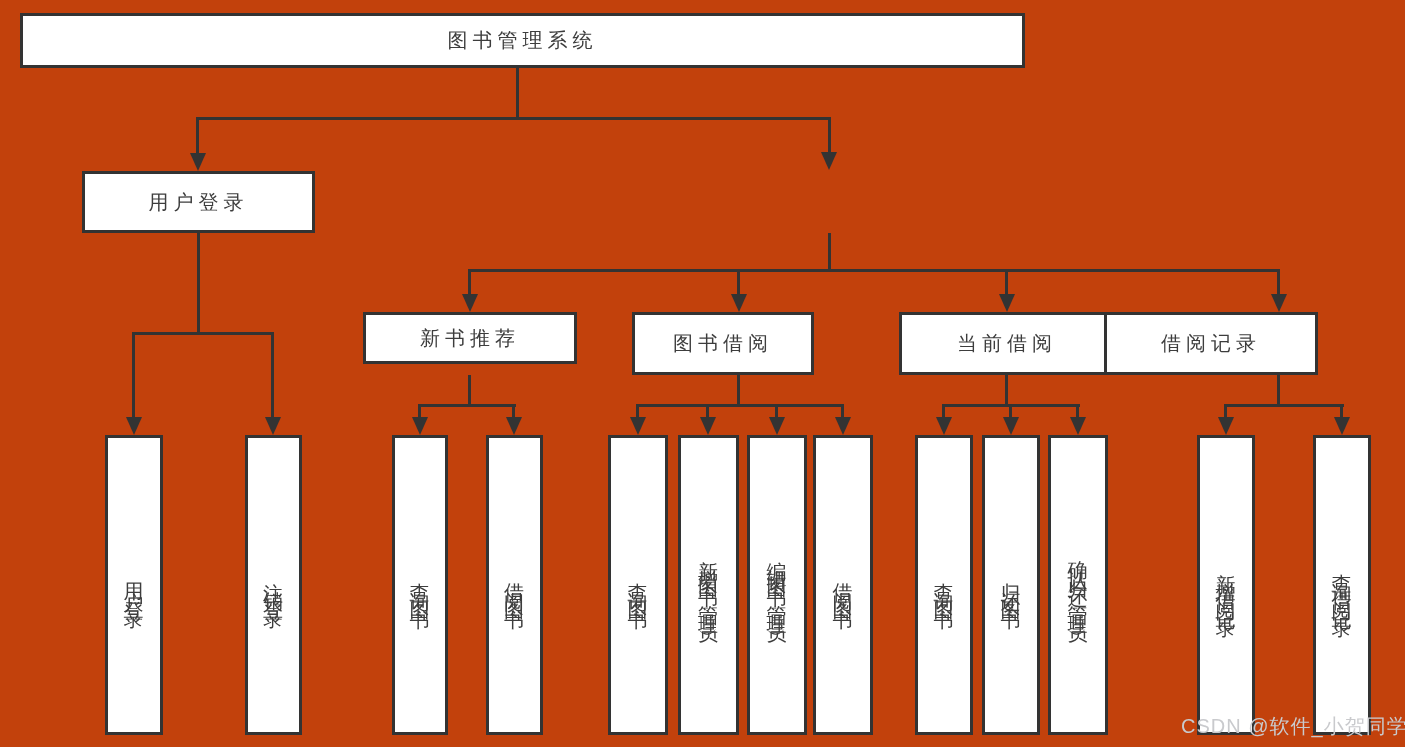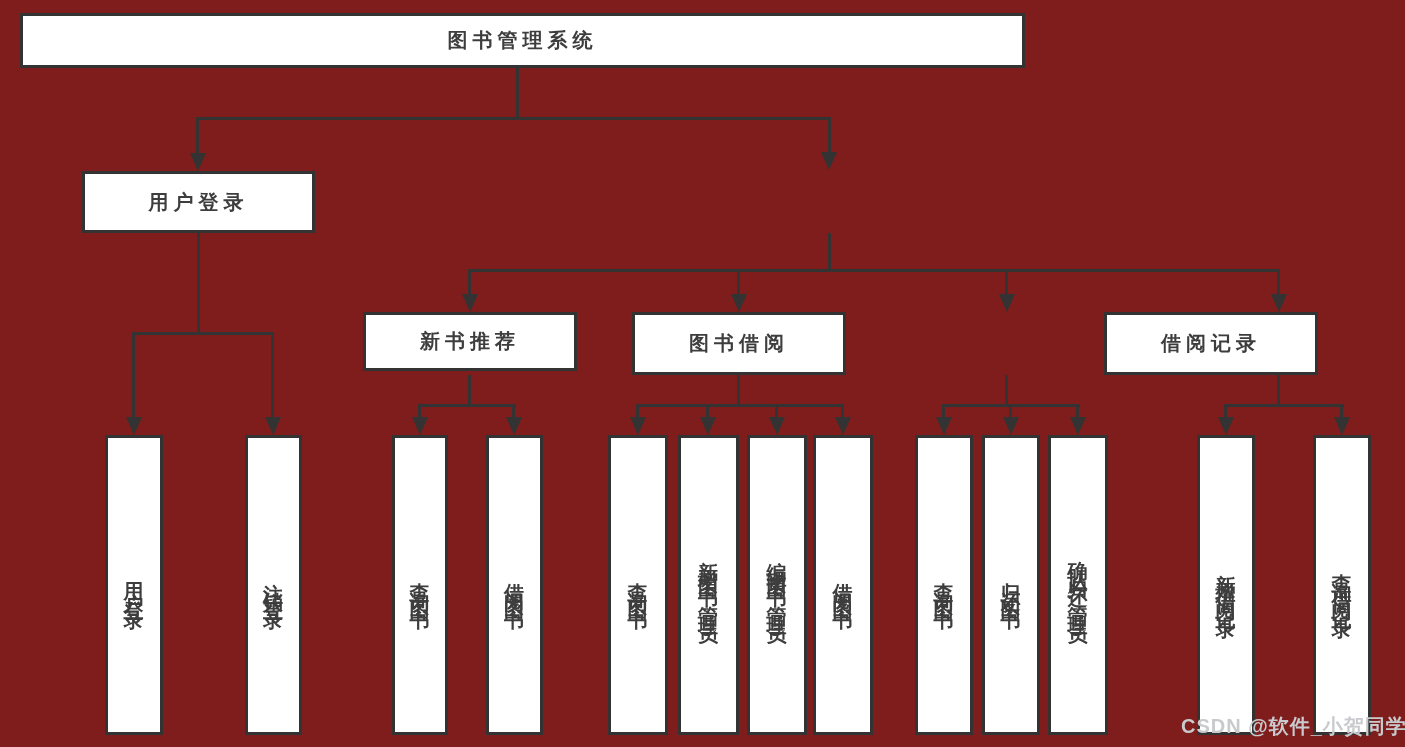--- a/index.html
+++ b/index.html
@@ -1,24 +1,23 @@
 <!DOCTYPE html>
 <html><head>
 <meta charset="utf-8">
 <style>
   * { box-sizing: border-box; margin: 0; padding: 0; }
   html, body { background: #ffffff; }
   .canvas {
     position: relative;
     width: 1405px;
     height: 747px;
-    background: #7f1d1d;
+    background: #c2410c;
     overflow: hidden;
     font-family: "Liberation Sans", sans-serif;
-    font-weight: bold;
   }
   .node {
     position: absolute;
     border: 3px solid #333333;
     background: #ffffff;
     display: flex;
     align-items: center;
     justify-content: center;
     color: #3d3d3d;
   }
@@ -62,28 +61,31 @@
 
   <div class="node" style="left:20px;top:13px;width:1005px;height:55px">
     <span>图书管理系统</span>
   </div>
 
   <div class="node" style="left:82px;top:171px;width:233px;height:62px">
     <span>用户登录</span>
   </div>
 
 
-  <div class="node" style="left:363px;top:312px;width:214px;height:59px">
+  <div class="node" style="left:363px;top:312px;width:214px;height:52px">
     <span>新书推荐</span>
   </div>
 
-  <div class="node" style="left:632px;top:312px;width:214px;height:63px">
+  <div class="node" style="left:632px;top:312px;width:182px;height:63px">
     <span>图书借阅</span>
   </div>
 
+  <div class="node" style="left:899px;top:312px;width:216px;height:63px">
+    <span>当前借阅</span>
+  </div>
 
   <div class="node" style="left:1104px;top:312px;width:214px;height:63px">
     <span>借阅记录</span>
   </div>
 
   <div class="node v" style="left:105px;top:435px;width:58px;height:300px">
     <span>用户登录</span>
   </div>
   <div class="node v" style="left:245px;top:435px;width:57px;height:300px">
     <span>注销登录</span>

